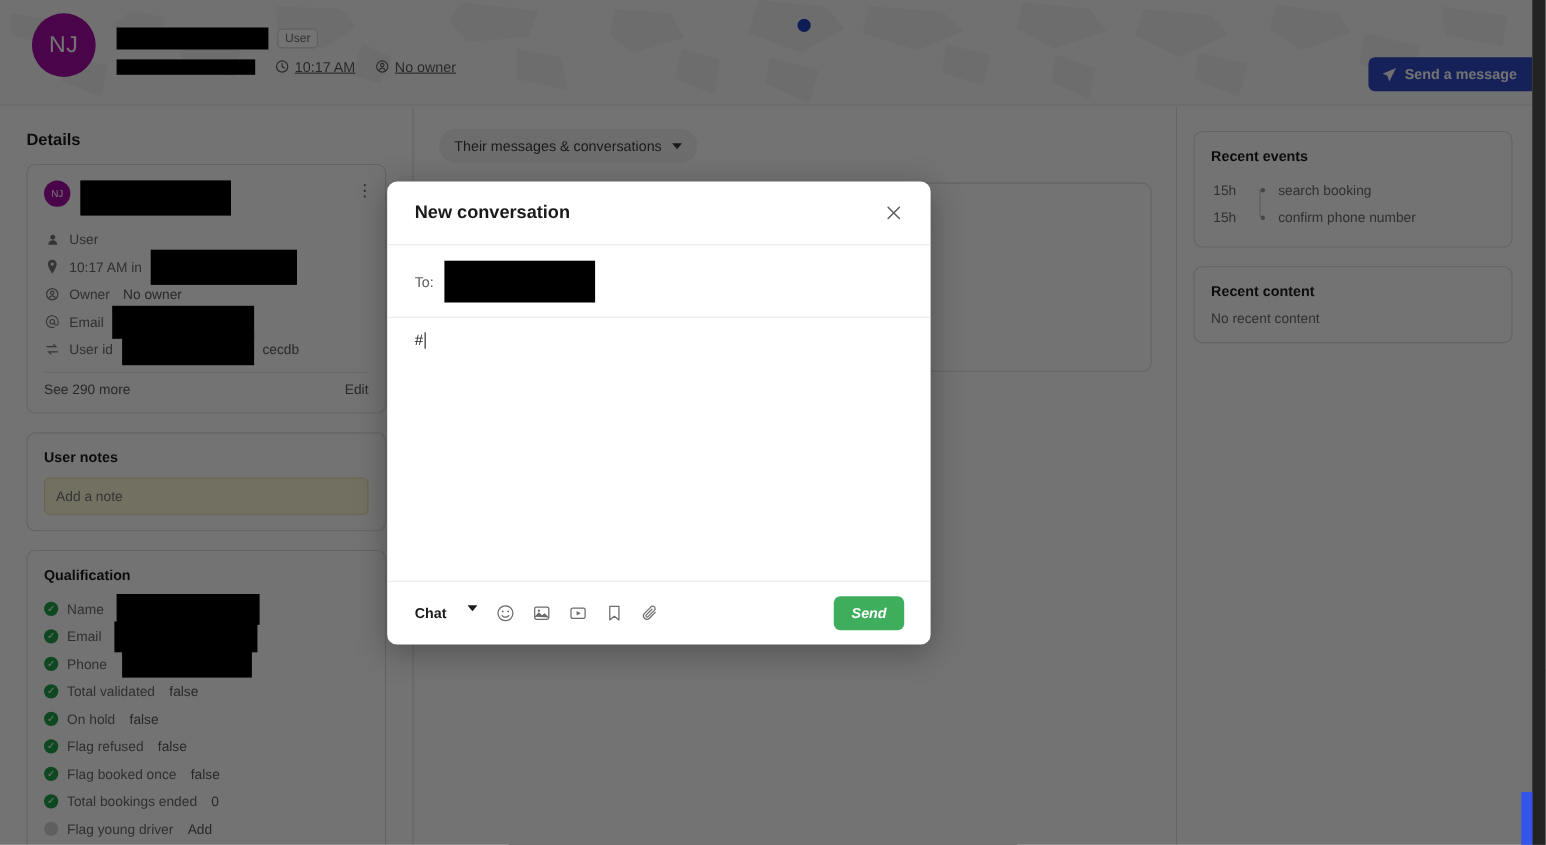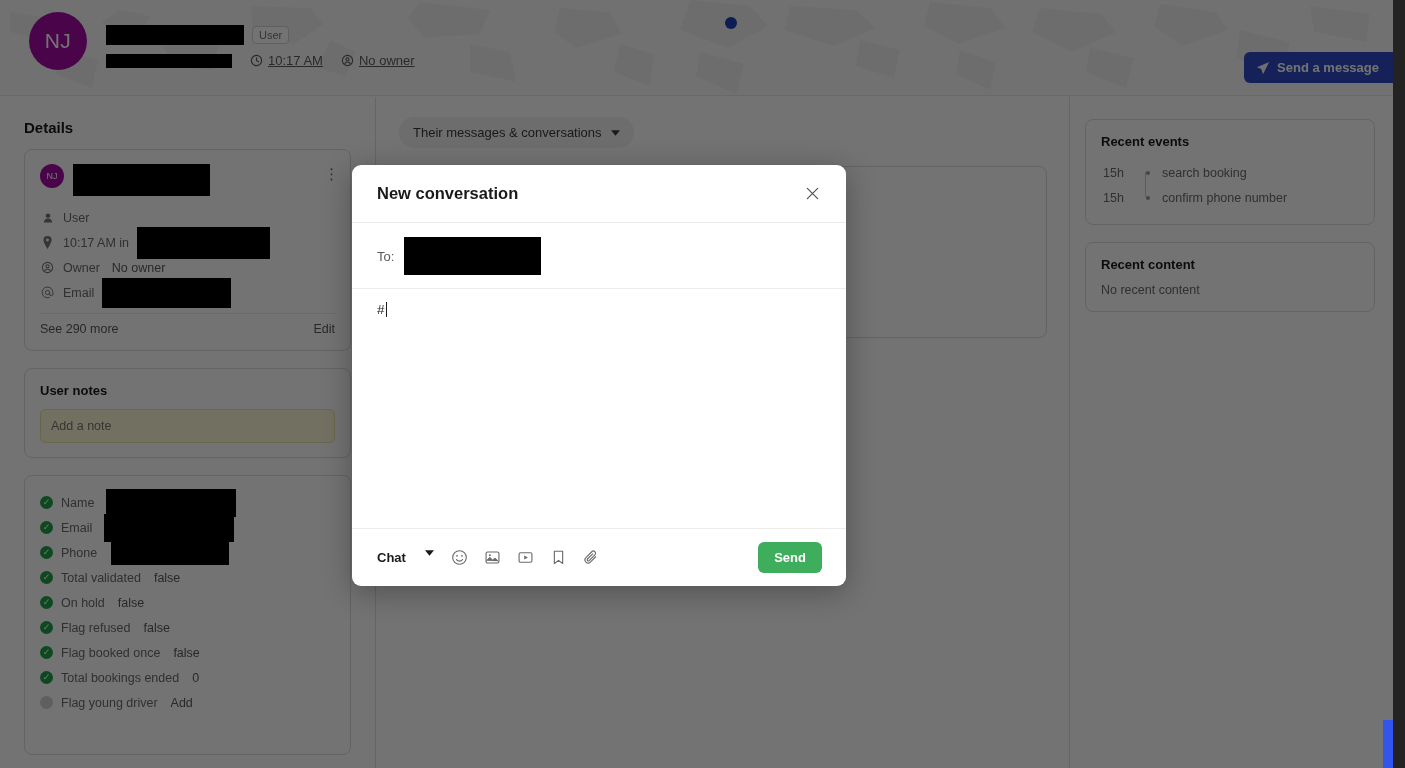--- a/index.html
+++ b/index.html
@@ -318,20 +318,21 @@
   }
   .send-btn {
     margin-left: auto;
     background: #3eae5c;
     color: #fff;
     font-size: 13px; font-weight: 700;
     padding: 8px 16px;
     border: none; border-radius: 6px;
     font-family: "Liberation Sans", sans-serif;
     cursor: pointer;
+    font-style: italic;
   }
   svg { display: block; }
 </style>
 </head>
 <body>
 
 <div class="page">
 
   <div class="header">
     <svg class="header-map" viewBox="0 0 1393 96" preserveAspectRatio="xMidYMid slice">
@@ -444,34 +445,45 @@
           <div class="attr-row">
             <span class="attr-icon">
               <svg width="13" height="13" viewBox="0 0 16 16" fill="none" stroke="#767676" stroke-width="1.2">
                   <circle cx="8" cy="8" r="2.6"></circle>
                   <path d="M10.6 8v1.9a2 2 0 0 0 4 0V8A6.6 6.6 0 1 0 10.5 14"></path>
                 </svg>
             </span>
             <span class="attr-key">Email</span>
             <span class="redact" style="width:129px;height:30px;"></span>
           </div>
+          <div class="attr-row">
+            <span class="attr-icon">
+              <svg width="13" height="13" viewBox="0 0 16 16" fill="none" stroke="#767676" stroke-width="1.3" stroke-linecap="round">
+                  <path d="M2 5h10l-2.5-2.5M14 11H4l2.5 2.5"></path>
+                </svg>
+            </span>
+            <span class="attr-key">User id</span>
+            <span class="redact" style="width:120px;height:28px;"></span>
+            <span class="attr-val" style="margin-left:0;">cecdb</span>
+          </div>
         </div>
 
         <div class="card-foot">
           <span>See 290 more</span>
           <span>Edit</span>
         </div>
       </div>
 
       <div class="card">
         <div class="card-title">User notes</div>
         <input class="note-input" type="text" placeholder="Add a note" style="">
       </div>
 
       <div class="card">
+        <div class="card-title">Qualification</div>
 
         <div class="qual-row">
           <span class="qual-dot">✓</span>
           <span>Name</span>
           <span class="redact" style="width:130px;height:28px;margin-left:4px;"></span>
         </div>
         <div class="qual-row">
           <span class="qual-dot">✓</span>
           <span>Email</span>
           <span class="redact" style="width:130px;height:28px;margin-left:4px;"></span>

